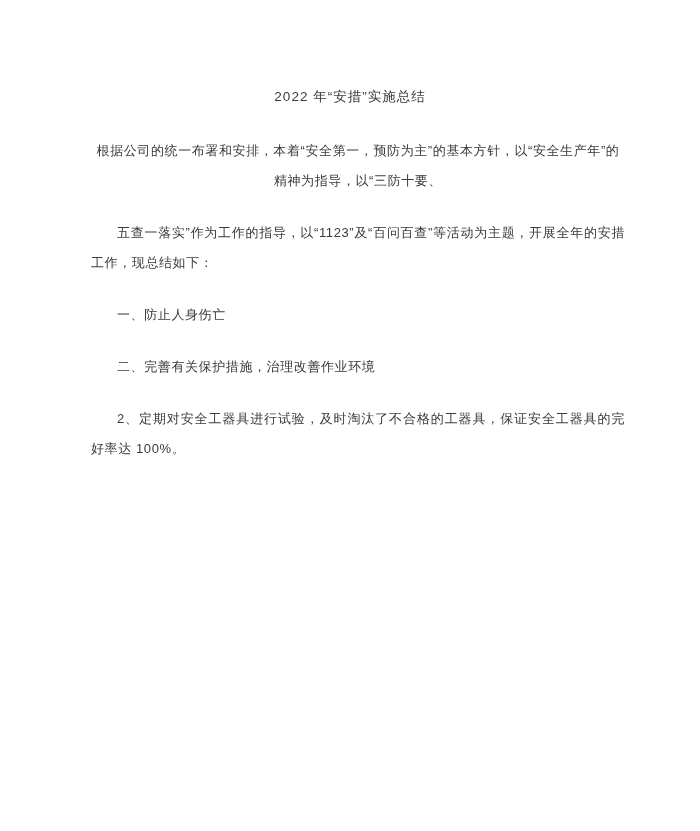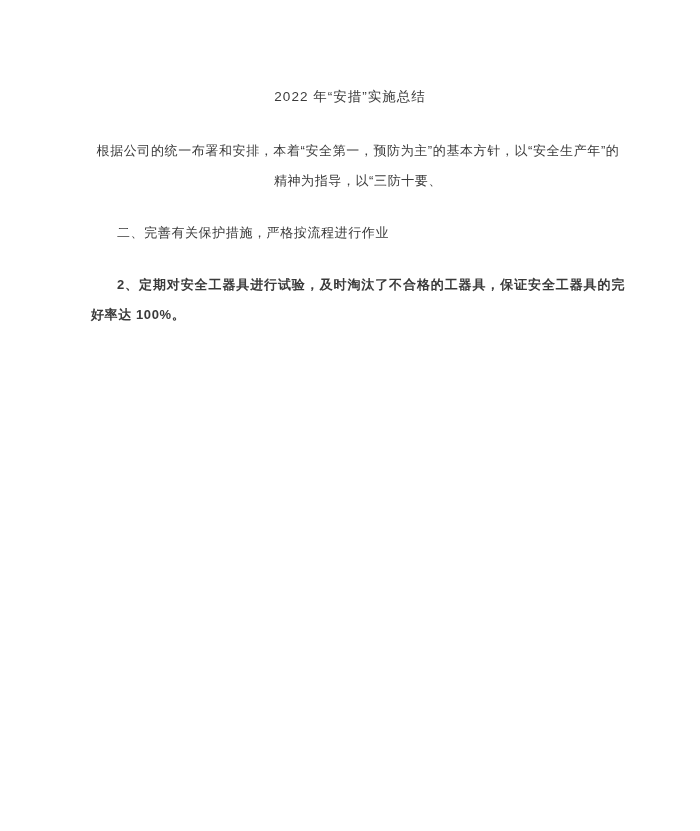--- a/index.html
+++ b/index.html
@@ -33,31 +33,32 @@
       word-break: break-all;
     }
     .para.center {
       text-align: center;
     }
     .para.indent {
       text-indent: 2em;
     }
     .para:last-child {
       margin-bottom: 0;
-      font-weight: bold;
     }
   </style>
 </head>
 <body>
 
 <div class="page">
   <h1 class="title">2022 年“安措”实施总结</h1>
 
   <p class="para center">根据公司的统一布署和安排，本着“安全第一，预防为主”的基本方针，以“安全生产年”的精神为指导，以“三防十要、</p>
 
+  <p class="para indent">五查一落实”作为工作的指导，以“1123”及“百问百查”等活动为主题，开展全年的安措工作，现总结如下：</p>
+
+  <p class="para indent">一、防止人身伤亡</p>
 
 
-
-  <p class="para indent">二、完善有关保护措施，严格按流程进行作业</p>
+  <p class="para indent">二、完善有关保护措施，治理改善作业环境</p>
 
 
   <p class="para indent">2、定期对安全工器具进行试验，及时淘汰了不合格的工器具，保证安全工器具的完好率达 100%。</p>
 </div>
 
 </body></html>

